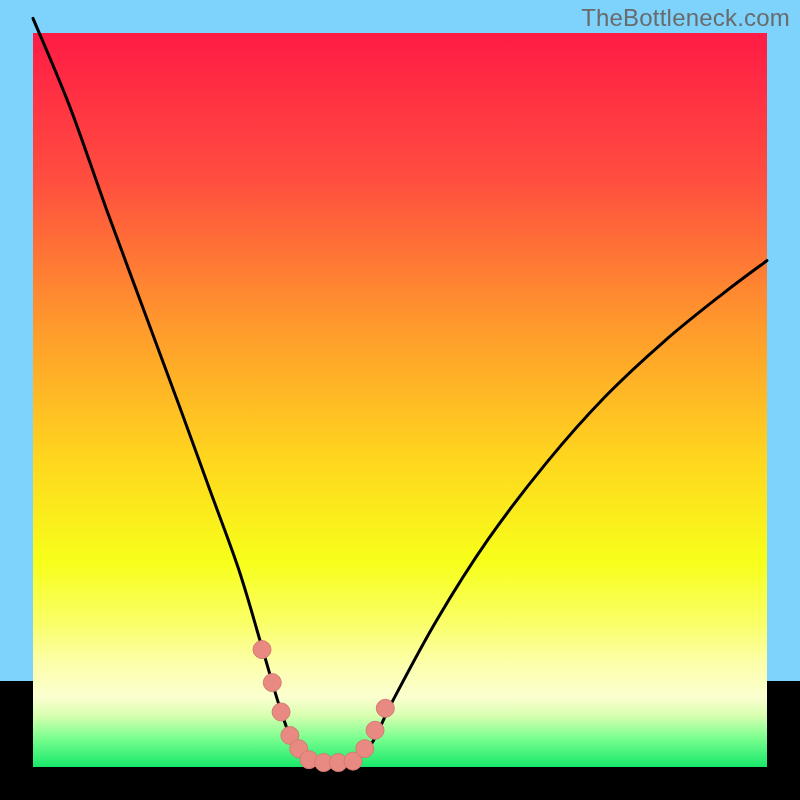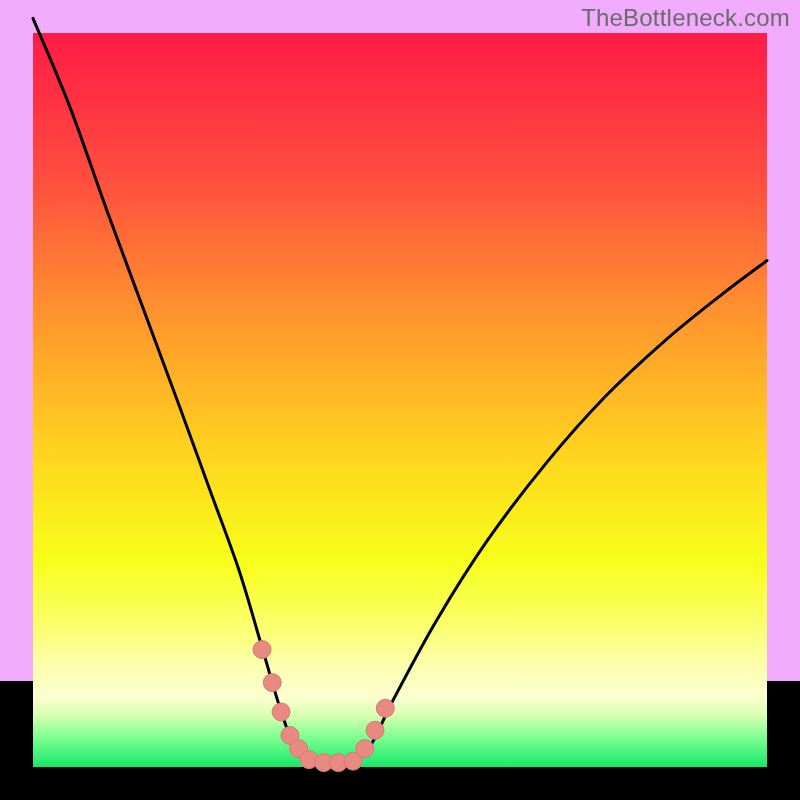--- a/index.html
+++ b/index.html
@@ -7,21 +7,21 @@
     padding: 0;
     width: 800px;
     height: 800px;
     background: #000;
     overflow: hidden;
   }
   .frame {
     position: relative;
     width: 800px;
     height: 681px;
-    background: #f0abfc;
+    background: #7dd3fc;
   }
   .watermark {
     position: absolute;
     top: 4px;
     right: 10px;
     font-family: Arial, Helvetica, sans-serif;
     font-size: 24px;
     color: #6a6a6a;
     font-weight: 500;
     letter-spacing: 0.2px;

